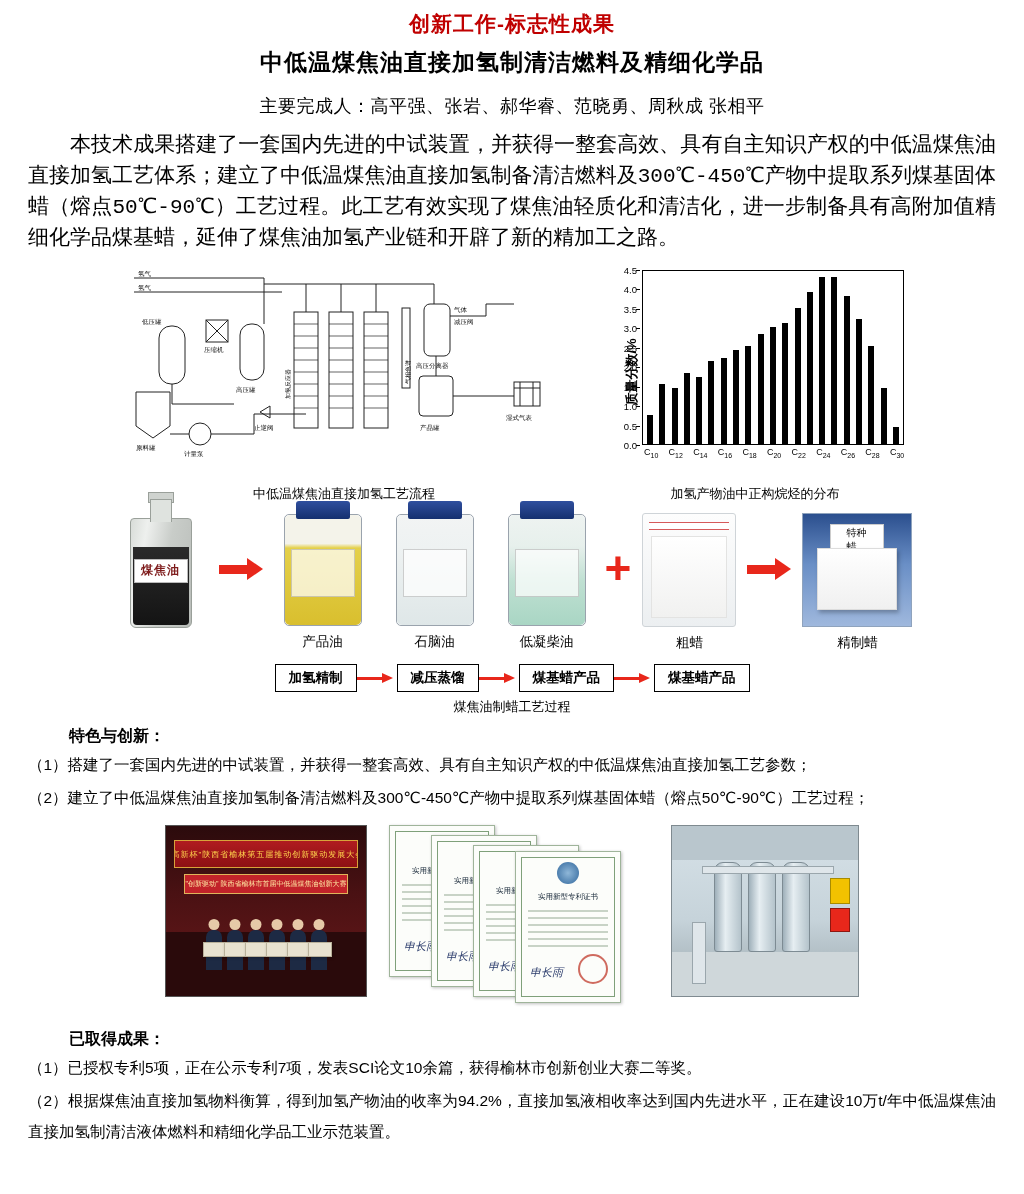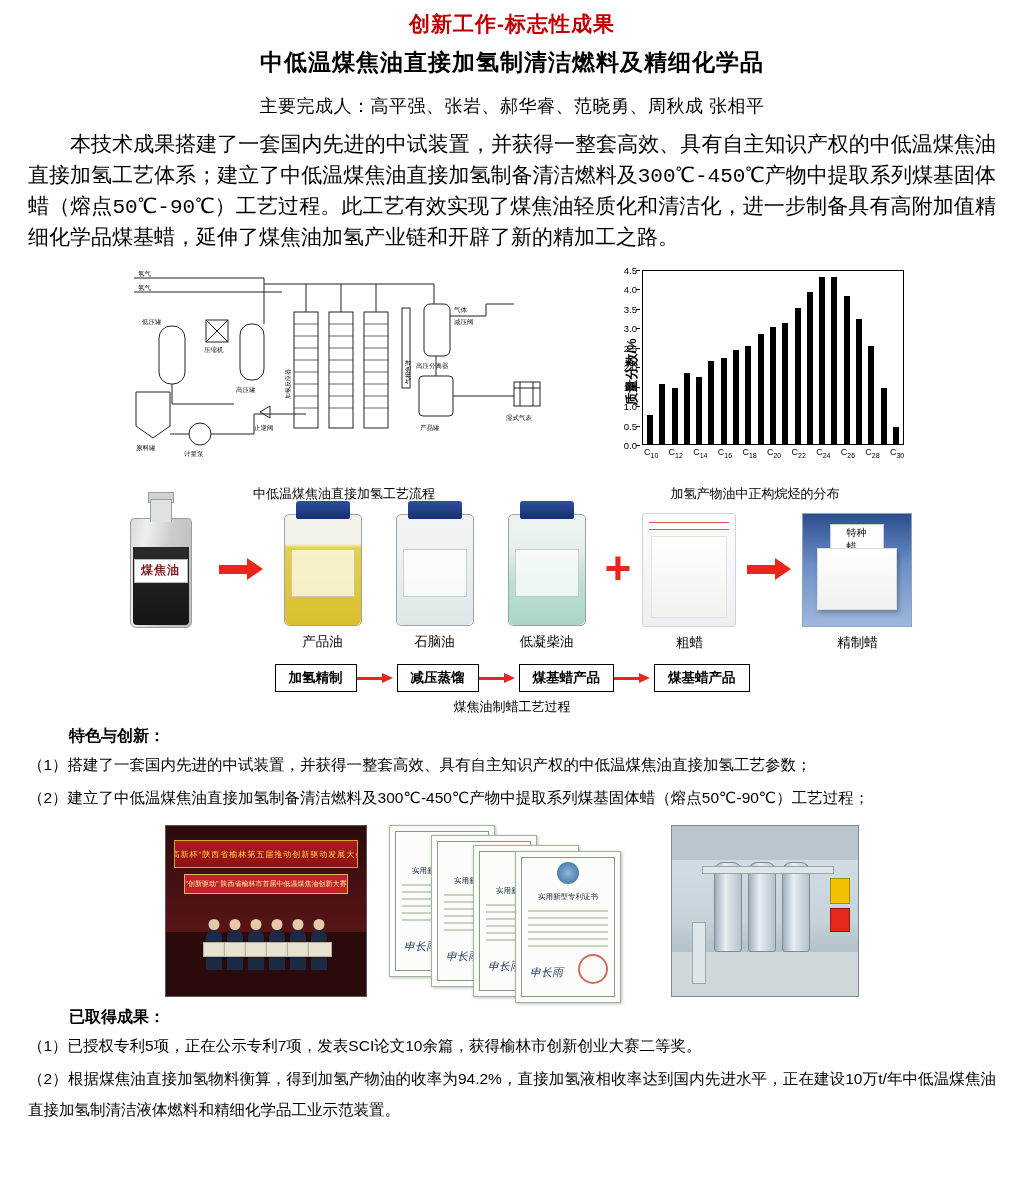--- a/index.html
+++ b/index.html
@@ -664,17 +664,17 @@
       <div class="tank" style="left:42px;"></div>
       <div class="tank" style="left:76px;"></div>
       <div class="tank" style="left:110px;"></div>
       <div class="pipe" style="left:30px;top:40px;width:130px;height:6px;"></div>
       <div class="pipe" style="left:20px;top:96px;width:12px;height:60px;"></div>
       <div class="sign-y"></div>
       <div class="sign-y2"></div>
     </div>
   </div>
 
-  <div class="sec-title" style="margin-top:2px">已取得成果：</div>
+  <div class="sec-title" style="margin-top:24px">已取得成果：</div>
   <div class="sec-p">（1）已授权专利5项，正在公示专利7项，发表SCI论文10余篇，获得榆林市创新创业大赛二等奖。</div>
   <div class="sec-p">（2）根据煤焦油直接加氢物料衡算，得到加氢产物油的收率为94.2%，直接加氢液相收率达到国内先进水平，正在建设10万t/年中低温煤焦油直接加氢制清洁液体燃料和精细化学品工业示范装置。</div>
 
 </div>
 
 </body></html>

